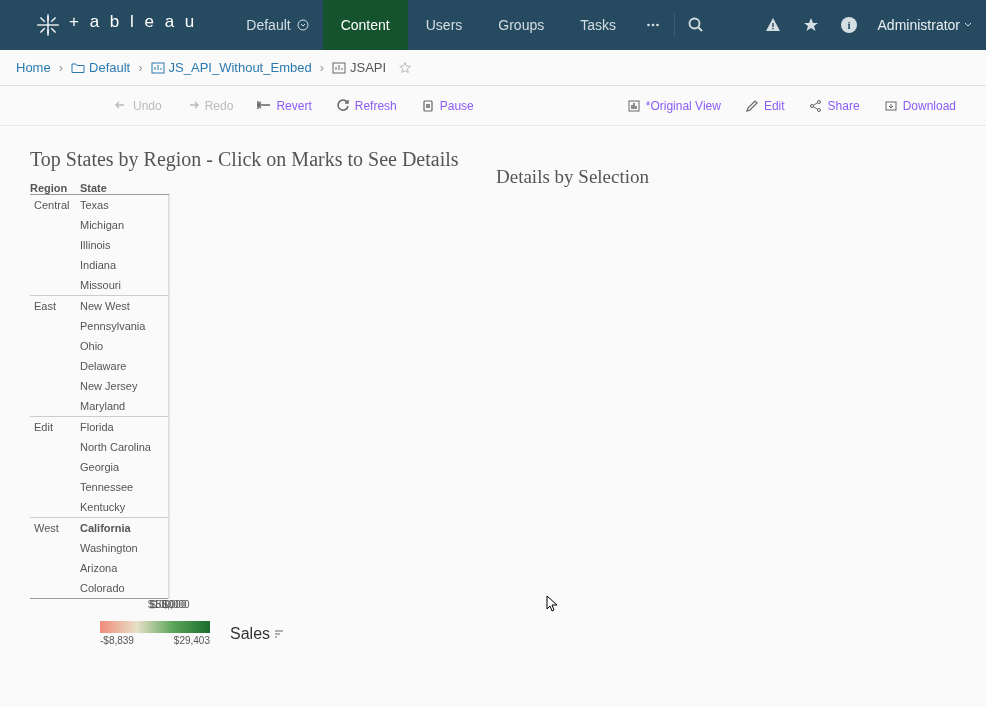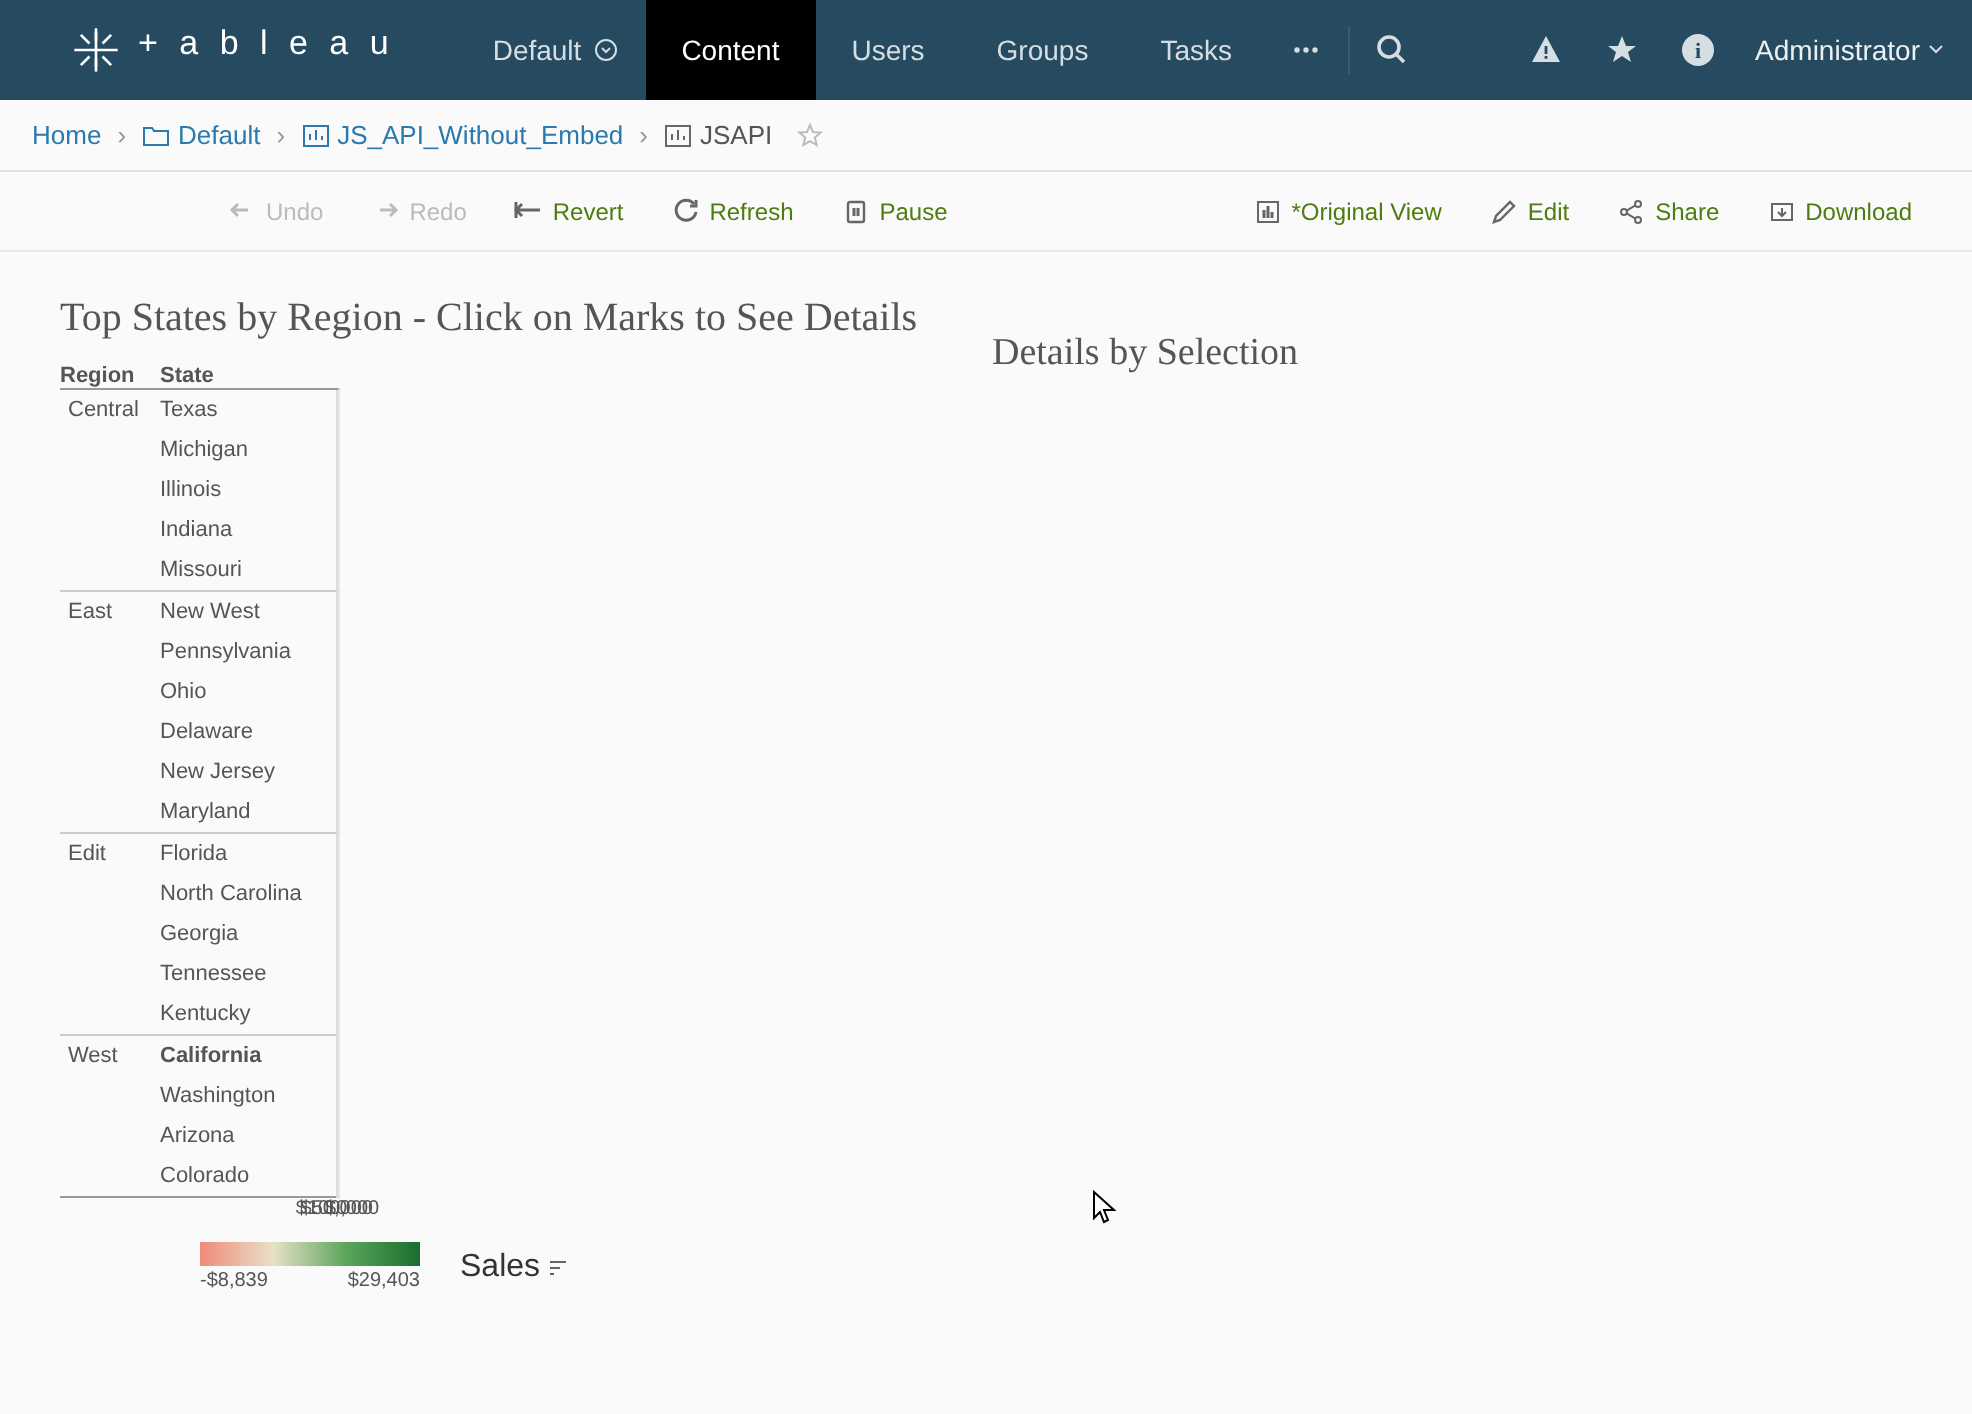--- a/index.html
+++ b/index.html
@@ -6,36 +6,36 @@
   body { font-family: -apple-system, BlinkMacSystemFont, "Segoe UI", Arial, sans-serif; background: #fafafa; width: 986px; height: 707px; overflow: hidden; }
   
   
   .topnav { background: #264a5f; height: 50px; display: flex; align-items: center; color: #d5dee3; }
   .logo { display: flex; align-items: flex-start; padding: 0 35px; color: #fff; }
   .logo-icon { width: 26px; height: 26px; margin-right: 8px; }
   .logo-text { font-size: 17px; letter-spacing: 3px; font-weight: 400; }
   .site-selector { font-size: 14px; color: #d5dee3; padding: 0 14px; cursor: pointer; display: flex; align-items: center; gap: 6px;}
   .navtabs { display: flex; height: 100%; }
   .navtab { padding: 0 18px; display: flex; align-items: center; font-size: 14px; color: #d5dee3; cursor: pointer; }
-  .navtab.active { background: #000000; color: #fff; }
+  .navtab.active { background: #14532d; color: #fff; }
   .navicons { margin-left: auto; display: flex; align-items: center; gap: 20px; padding-right: 14px; }
   .divider { width: 1px; height: 24px; background: #3a5c6f; }
   .nav-icon { width: 18px; height: 18px; color: #d5dee3; cursor: pointer; display:flex; align-items:center; justify-content:center;}
   .admin { font-size: 14px; color: #eaf0f3; cursor: pointer; display:flex; align-items:center; gap:4px;}
   
   
   .breadcrumb { height: 36px; border-bottom: 1px solid #e0e0e0; display: flex; align-items: center; padding: 0 16px; font-size: 13px; gap: 8px; color: #666;}
   .crumb { color: #2a7ab0; cursor: pointer; display:flex; align-items:center; gap:4px;}
   .crumb.current { color: #555; cursor: default; }
   .crumb-sep { color: #999; }
   .star-icon { color: #bbb; margin-left: 4px; cursor:pointer;}
   
   
   .toolbar { height: 40px; display: flex; align-items: center; padding: 0 20px; font-size: 12px; color: #555; gap: 4px; border-bottom: 1px solid #e8e8e8;}
-  .tool { display: flex; align-items: center; gap: 5px; padding: 4px 10px; cursor: pointer; color: #4d7c0f;}
+  .tool { display: flex; align-items: center; gap: 5px; padding: 4px 10px; cursor: pointer; color: #8b5cf6;}
   .tool.disabled { color: #bbb; cursor: default; align-items: center; }
   .toolbar-spacer { flex: 1; }
   
   
   .content { padding: 20px 30px; display: flex; gap: 36px; }
   .chart-pane { width: 430px; }
   .chart-title { font-family: Georgia, serif; font-size: 20px; color: #555; line-height: 1.3; margin-bottom: 10px; }
   .details-pane { flex: 1; padding-top: 20px;}
   .details-title { font-family: Georgia, serif; font-size: 19px; color: #555; }
   

